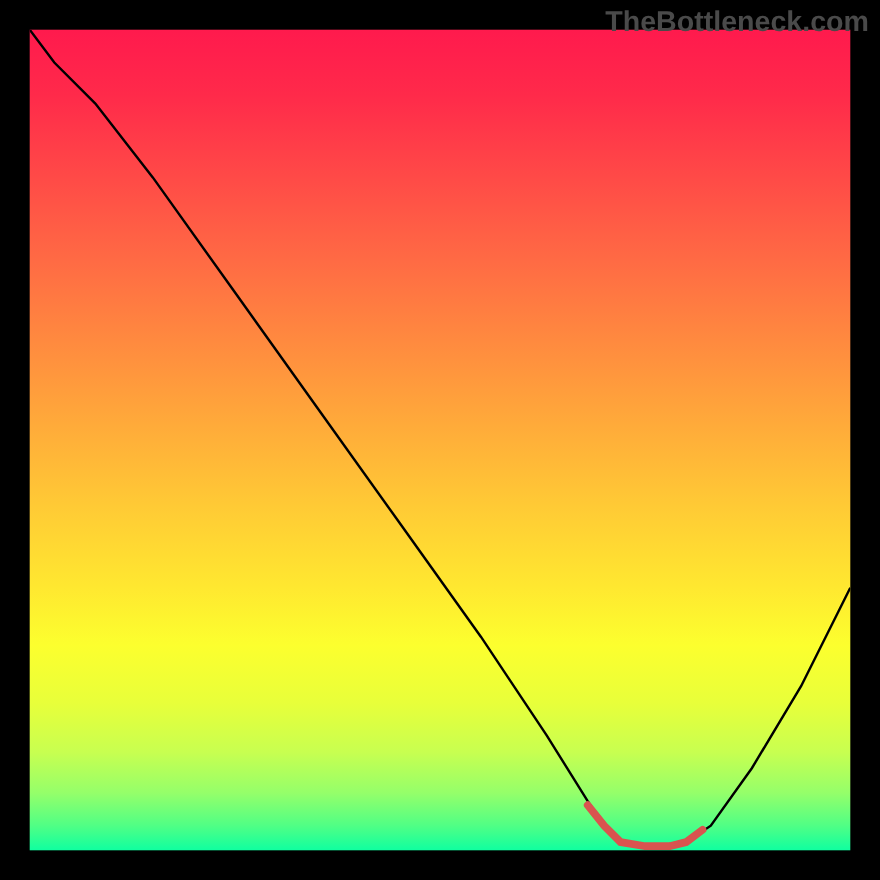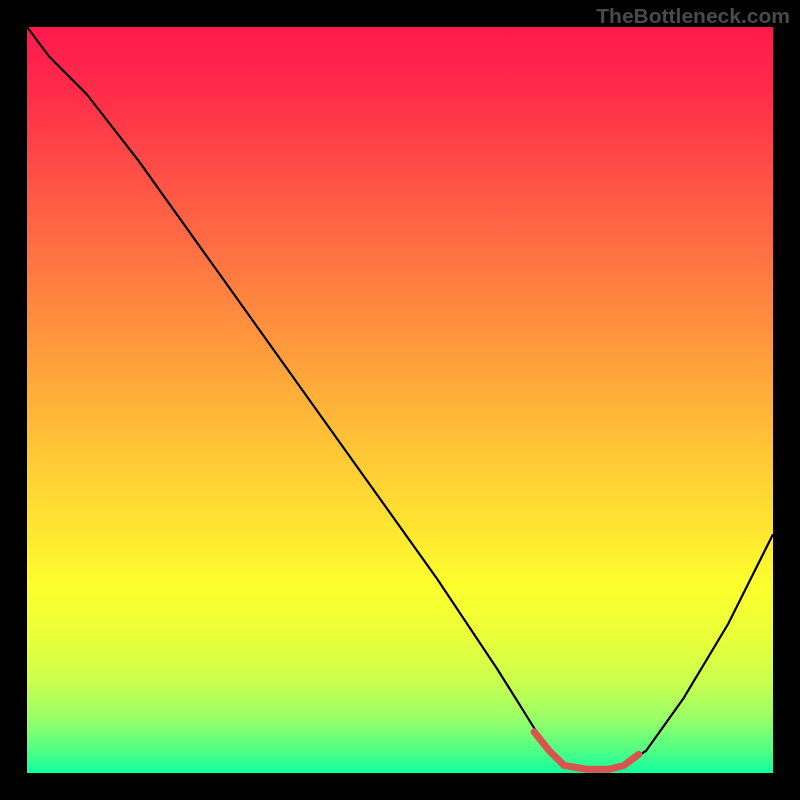--- a/index.html
+++ b/index.html
@@ -9,21 +9,21 @@
     background: #000000;
     position: relative;
     font-family: Arial, sans-serif;
     overflow: hidden;
   }
   .watermark {
     position: absolute;
     top: 4px;
     right: 10px;
     color: #4a4a4a;
-    font-size: 21px;
+    font-size: 26px;
     font-weight: bold;
     z-index: 10;
   }
   .plot-area {
     position: absolute;
     left: 27px;
     top: 27px;
     width: 746px;
     height: 746px;
     background: linear-gradient(to bottom,

